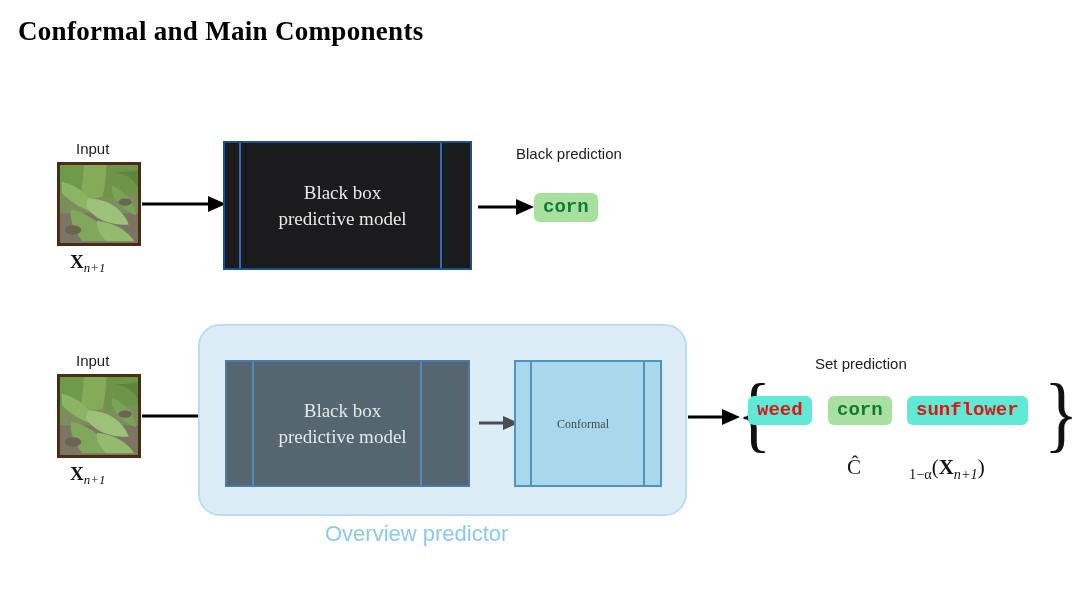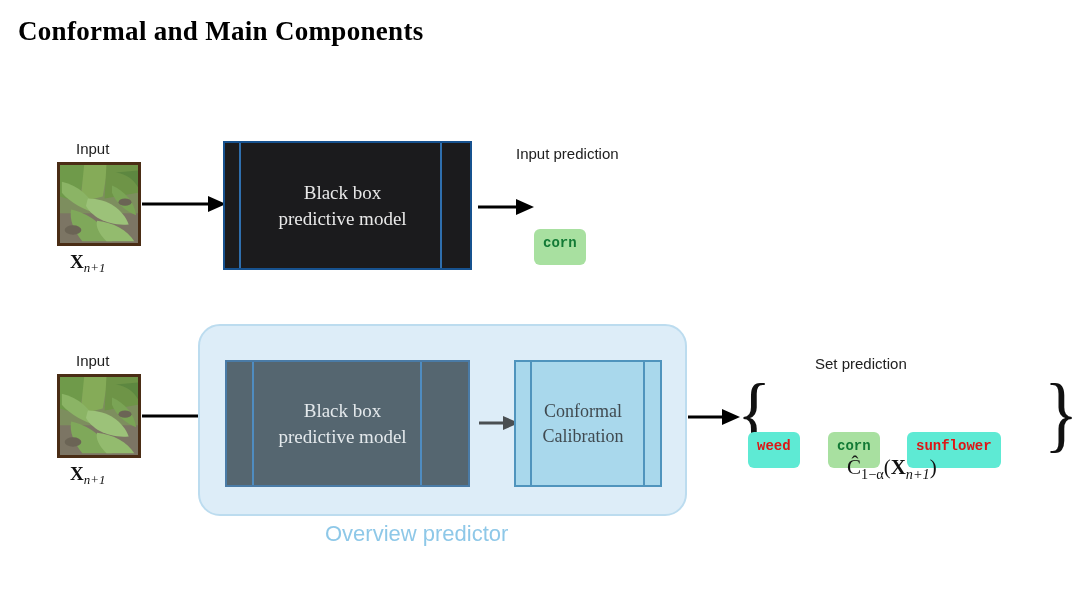--- a/index.html
+++ b/index.html
@@ -92,21 +92,21 @@
   
   .calbox{
     position:absolute;
     background:#a9d8ec;
     border:2px solid #4f94bd;
     box-sizing:border-box;
   }
   .calbox .vline{
     position:absolute;top:0;bottom:0;width:2px;background:#4f94bd;
   }
-  .calbox .boxtext{color:#404a50;font-size:18px;line-height:25px;text-align:center;}
+  .calbox .boxtext{color:#404a50;font-size:12px;line-height:25px;text-align:center;}
 
   
   .cpcontainer{
     position:absolute;
     background:#ddedf8;
     border:2px solid #bcdcef;
     border-radius:22px;
     box-sizing:border-box;
   }
   .cplabel{
@@ -119,27 +119,26 @@
 
   
   .arrow{position:absolute;}
   .arrow svg{display:block;}
 
   
   .tag{
     position:absolute;
     font-family:"Liberation Mono", monospace;
     font-weight:bold;
-    font-size:14px;
+    font-size:19px;
     border-radius:6px;
-    padding:4px 9px 12px 9px;
+    padding:4px 9px 5px 9px;
     white-space:nowrap;
     box-sizing:border-box;
     line-height:20px;
-    margin-top:36px;
   }
   .tag-green{background:#a8e0a0;color:#127a35;}
   .tag-red{background:#5eead4;color:#dd1515;}
 
   
   .brace{
     position:absolute;
     font-family:"Liberation Serif", serif;
     font-size:84px;
     font-weight:400;
@@ -195,21 +194,21 @@
     </div>
   </div>
 
   <div class="arrow" style="left:478px;top:198px;">
     <svg width="56" height="18" viewBox="0 0 56 18">
       <line x1="0" y1="9" x2="40" y2="9" stroke="#000" stroke-width="3"></line>
       <polygon points="38,1 56,9 38,17" fill="#000"></polygon>
     </svg>
   </div>
 
-  <div class="lbl" style="left:516px;top:145px;">Input prediction</div>
+  <div class="lbl" style="left:516px;top:145px;">Black prediction</div>
 
   <div class="tag tag-green" style="left:534px;top:193px;">corn</div>
 
   <div class="lbl" style="left:76px;top:352px;">Input</div>
 
   <div class="thumb" style="left:57px;top:374px;">
     <svg viewBox="0 0 84 84" preserveAspectRatio="none">
       <rect x="0" y="0" width="84" height="84" fill="#7d8e5e"></rect>
       <rect x="0" y="52" width="84" height="32" fill="#7c7564"></rect>
       <path d="M0 0 L28 0 L20 40 L0 34 Z" fill="#6f9a4a"></path>
@@ -253,21 +252,20 @@
       <line x1="0" y1="8" x2="26" y2="8" stroke="#4a4f52" stroke-width="3"></line>
       <polygon points="24,1 40,8 24,15" fill="#4a4f52"></polygon>
     </svg>
   </div>
 
   <div class="calbox" style="left:514px;top:360px;width:148px;height:127px;">
     <div class="vline" style="left:14px;"></div>
     <div class="vline" style="left:127px;"></div>
     <div class="boxtext">
       <div>Conformal</div>
-      <div>Calibration</div>
     </div>
   </div>
 
   <div class="cplabel" style="left:325px;top:521px;">Overview predictor</div>
 
   <div class="arrow" style="left:688px;top:408px;">
     <svg width="52" height="18" viewBox="0 0 52 18">
       <line x1="0" y1="9" x2="36" y2="9" stroke="#000" stroke-width="3"></line>
       <polygon points="34,1 52,9 34,17" fill="#000"></polygon>
     </svg>
@@ -277,16 +275,16 @@
 
   <div class="brace" style="left:734px;top:372px;">{</div>
 
   <div class="tag tag-red" style="left:748px;top:396px;">weed</div>
   <div class="tag tag-green" style="left:828px;top:396px;">corn</div>
   <div class="tag tag-red" style="left:907px;top:396px;">sunflower</div>
 
   <div class="brace" style="left:1041px;top:372px;">}</div>
 
   <div class="math" style="left:847px;top:455px;font-size:21px;">
-    <span style="font-family:'Liberation Serif',serif;">Ĉ</span><sub style="font-style:normal;">1−α</sub><span>(</span><b class="mathitem">X</b><sub>n+1</sub><span>)</span>
+    <span style="font-family:'Liberation Serif',serif;">Ĉ</span><sub style="font-style:normal;margin-left:48px;">1−α</sub><span>(</span><b class="mathitem">X</b><sub>n+1</sub><span>)</span>
   </div>
 
 </div>
 
 </body></html>

